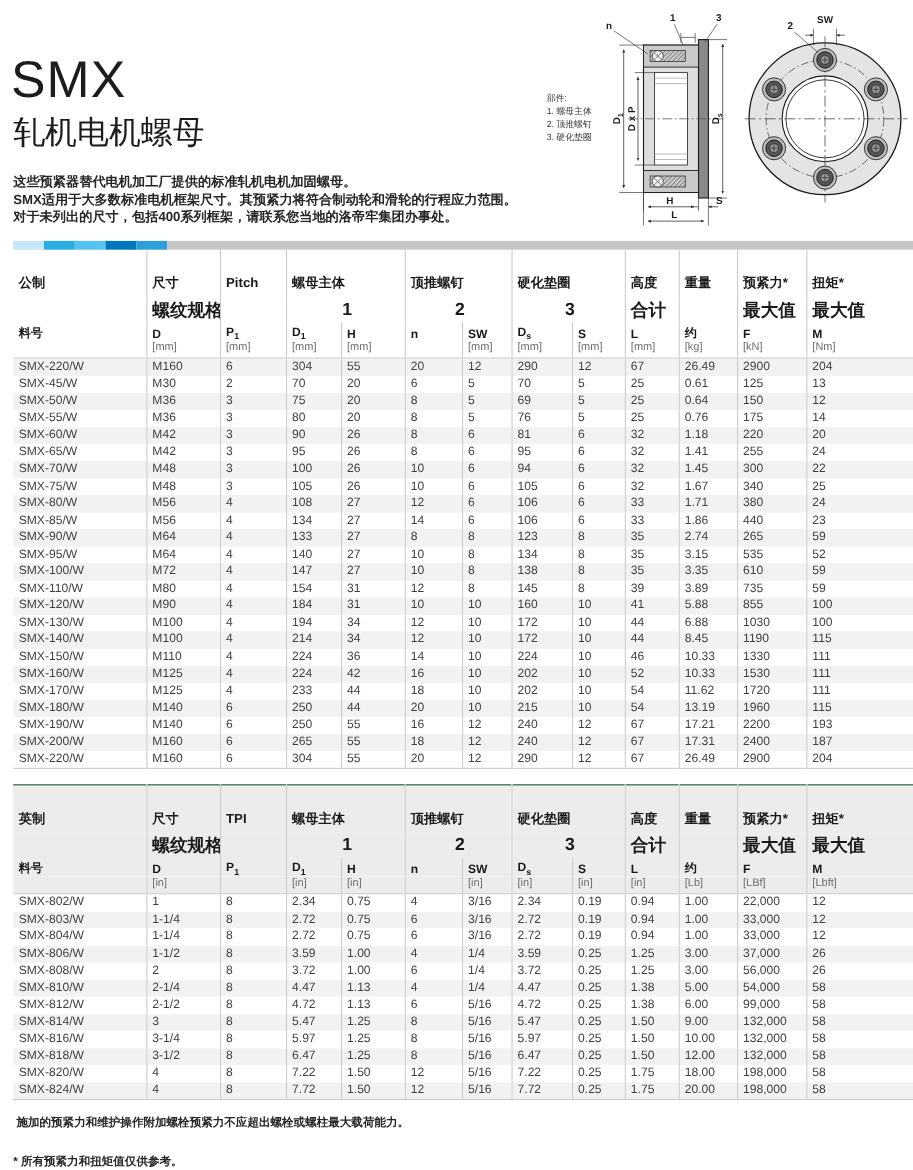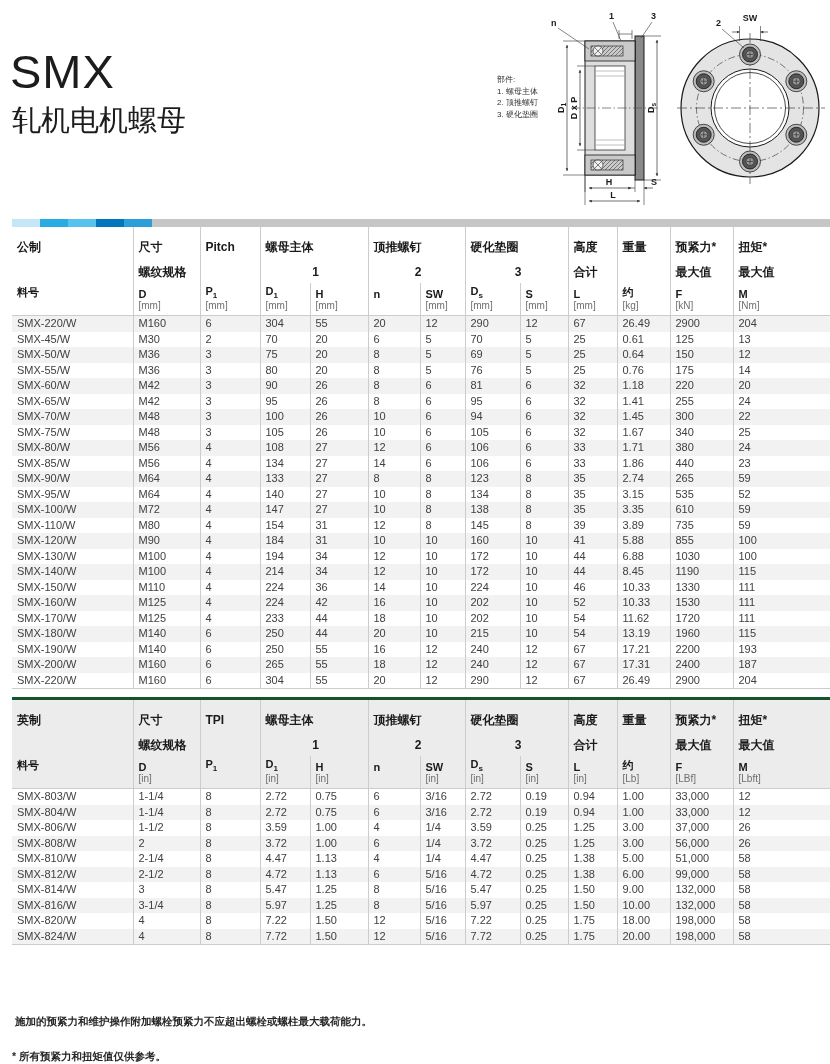--- a/index.html
+++ b/index.html
@@ -5,37 +5,37 @@
   html,body{margin:0;padding:0;background:#fff;}
   #page{position:relative;width:830px;height:1064px;background:#fff;overflow:hidden;
         font-family:"Liberation Sans",sans-serif;color:#1a1a1a;}
 
   
   .page-title{position:absolute;left:10px;top:44px;font-size:47px;font-weight:400;
               letter-spacing:1px;color:#1c1c1c;}
   .page-subtitle{position:absolute;left:12px;top:101px;font-size:29px;color:#1c1c1c;}
   .description{position:absolute;left:12px;top:157px;font-size:12px;font-weight:bold;
                line-height:16px;color:#262626;}
-  .drawing-legend{position:absolute;left:497px;top:74px;font-size:8px;line-height:11.5px;
+  .drawing-legend{position:absolute;left:497px;top:84px;font-size:8px;line-height:11.5px;
                   color:#333;}
   .tech-svg{position:absolute;left:535px;top:8px;}
 
   
   .color-bar{position:absolute;left:12px;top:219px;width:818px;height:8px;display:flex;}
   .color-bar .seg{height:100%;}
   .color-bar .rest{flex:1;}
 
   
   table{border-collapse:collapse;table-layout:fixed;width:818px;position:absolute;left:12px;}
   #metric-table{top:227px;}
-  #imperial-table{top:697px;border-top:3px solid #14532d;}
+  #imperial-table{top:713px;border-top:1px solid #14532d;}
   th,td{padding:0 2px 0 5px;text-align:left;white-space:nowrap;overflow:hidden;}
   th{font-weight:bold;vertical-align:bottom;}
-  tr.h-group th{font-size:12px;height:28px;vertical-align:middle;padding-top:6px;}
-  tr.h-group2 th{font-size:12px;height:22px;vertical-align:middle;}
+  tr.h-group th{font-size:12px;height:28px;vertical-align:middle;padding-top:16px;}
+  tr.h-group2 th{font-size:16px;height:22px;vertical-align:middle;}
   tr.h-group2 th.center{text-align:center;}
   tr.h-sym th{font-size:11px;height:17px;}
   tr.h-unit th{font-size:10px;height:15px;font-weight:normal;color:#6e6e6e;
                border-bottom:1px solid #ccc;vertical-align:top;margin-left:17px;}
   sub{font-size:8px;}
   td{font-size:11px;color:#404040;height:15.5px;line-height:15.5px;}
   
   th,td{border-left:1px solid #ccc;}
   tr th:first-child,tr td:first-child{border-left:none;}
   tbody tr:last-child td{border-bottom:1px solid #ccc;}
@@ -49,20 +49,25 @@
              line-height:11.8px;color:#262626;white-space:pre-wrap;}
 </style>
 </head>
 <body>
 
 <div id="page">
 
   <div class="page-title">SMX</div>
   <div class="page-subtitle">轧机电机螺母</div>
 
+  <div class="description">
+    <div>这些预紧器替代电机加工厂提供的标准轧机电机加固螺母。</div>
+    <div>SMX适用于大多数标准电机框架尺寸。其预紧力将符合制动轮和滑轮的行程应力范围。</div>
+    <div>对于未列出的尺寸，包括400系列框架，请联系您当地的洛帝牢集团办事处。</div>
+  </div>
 
   <div class="drawing-legend">
     <div>部件:</div>
     <div>1. 螺母主体</div>
     <div>2. 顶推螺钉</div>
     <div>3. 硬化垫圈</div>
   </div>
 
   <svg class="tech-svg" width="295" height="205" viewBox="0 0 295 205">
     <defs>
@@ -698,20 +703,35 @@
           <th>[in]</th>
           <th>[in]</th>
           <th>[in]</th>
           <th>[Lb]</th>
           <th>[LBf]</th>
           <th>[Lbft]</th>
         </tr>
       </thead>
       <tbody>
         <tr>
+          <td>SMX-802/W</td>
+          <td>1</td>
+          <td>8</td>
+          <td>2.34</td>
+          <td>0.75</td>
+          <td>4</td>
+          <td>3/16</td>
+          <td>2.34</td>
+          <td>0.19</td>
+          <td>0.94</td>
+          <td>1.00</td>
+          <td>22,000</td>
+          <td>12</td>
+        </tr>
+        <tr>
           <td>SMX-803/W</td>
           <td>1-1/4</td>
           <td>8</td>
           <td>2.72</td>
           <td>0.75</td>
           <td>6</td>
           <td>3/16</td>
           <td>2.72</td>
           <td>0.19</td>
           <td>0.94</td>
@@ -769,21 +789,21 @@
           <td>2-1/4</td>
           <td>8</td>
           <td>4.47</td>
           <td>1.13</td>
           <td>4</td>
           <td>1/4</td>
           <td>4.47</td>
           <td>0.25</td>
           <td>1.38</td>
           <td>5.00</td>
-          <td>51,000</td>
+          <td>54,000</td>
           <td>58</td>
         </tr>
         <tr>
           <td>SMX-812/W</td>
           <td>2-1/2</td>
           <td>8</td>
           <td>4.72</td>
           <td>1.13</td>
           <td>6</td>
           <td>5/16</td>
@@ -818,20 +838,35 @@
           <td>8</td>
           <td>5/16</td>
           <td>5.97</td>
           <td>0.25</td>
           <td>1.50</td>
           <td>10.00</td>
           <td>132,000</td>
           <td>58</td>
         </tr>
         <tr>
+          <td>SMX-818/W</td>
+          <td>3-1/2</td>
+          <td>8</td>
+          <td>6.47</td>
+          <td>1.25</td>
+          <td>8</td>
+          <td>5/16</td>
+          <td>6.47</td>
+          <td>0.25</td>
+          <td>1.50</td>
+          <td>12.00</td>
+          <td>132,000</td>
+          <td>58</td>
+        </tr>
+        <tr>
           <td>SMX-820/W</td>
           <td>4</td>
           <td>8</td>
           <td>7.22</td>
           <td>1.50</td>
           <td>12</td>
           <td>5/16</td>
           <td>7.22</td>
           <td>0.25</td>
           <td>1.75</td>

